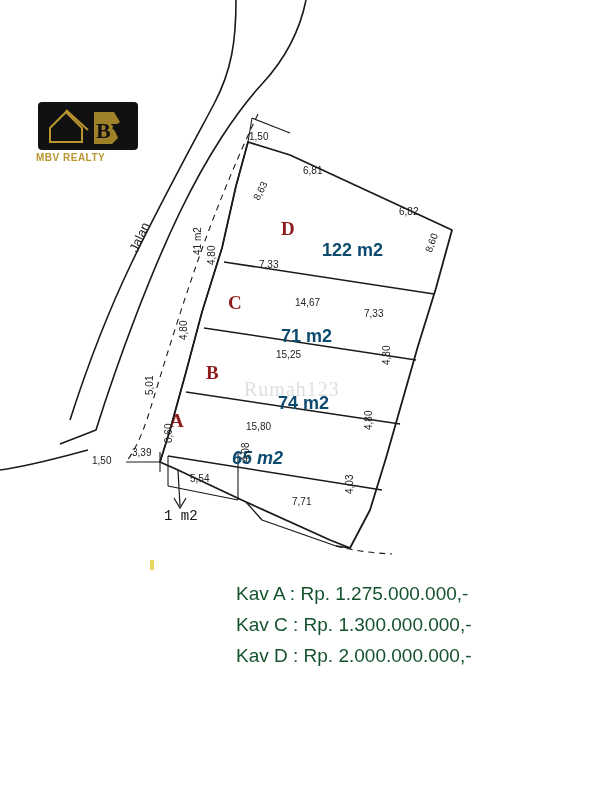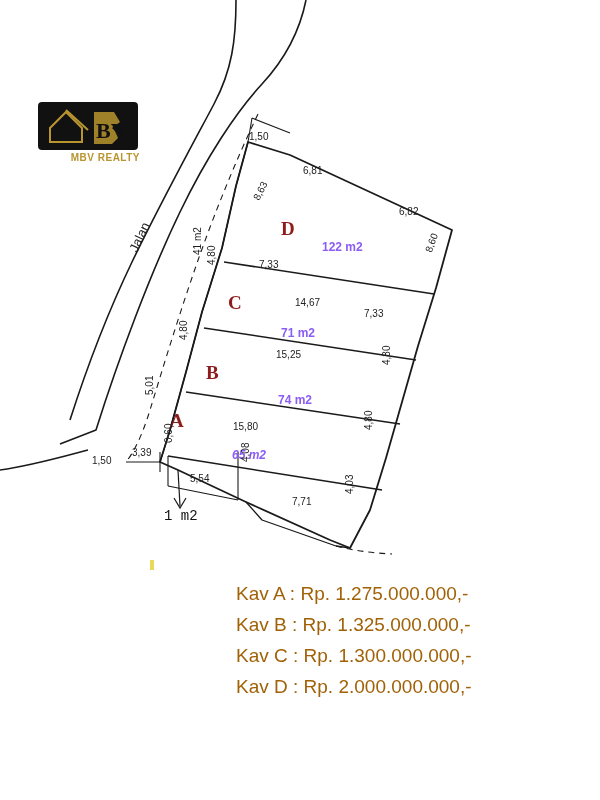--- a/index.html
+++ b/index.html
@@ -32,21 +32,21 @@
     left: 36px;
     top: 98px;
     width: 104px;
     height: 62px;
   }
   .logo-text {
     position: absolute;
     left: 36px;
     top: 152px;
     width: 104px;
-    text-align: right;
+    text-align: left;
     font-size: 10px;
     letter-spacing: 0.5px;
     color: #b9952f;
     font-weight: bold;
   }
   .watermark {
     position: absolute;
     left: 244px;
     top: 378px;
     font-size: 20px;
@@ -57,37 +57,37 @@
   }
   .price-list {
     position: absolute;
     left: 236px;
     top: 578px;
     width: 340px;
   }
   .price-row {
     font-family: "Liberation Sans", sans-serif;
     font-size: 19px;
-    color: #a16207;
+    color: #14532d;
     line-height: 31px;
     white-space: nowrap;
   }
   .lot-label {
     position: absolute;
     font-family: "Liberation Serif", serif;
     font-weight: bold;
     font-size: 19px;
     color: #8e1c1c;
   }
   .area-label {
     position: absolute;
     font-family: "Liberation Sans", sans-serif;
     font-weight: bold;
-    font-size: 12px;
-    color: #8b5cf6;
+    font-size: 18px;
+    color: #0c4a6e;
   }
   .tiny-area {
     position: absolute;
     font-family: "Liberation Sans", sans-serif;
     font-size: 14px;
     color: #111111;
   }
   .dim {
     position: absolute;
     font-family: "Liberation Sans", sans-serif;
@@ -174,47 +174,47 @@
   <div class="lot-label" style="left:206px; top:362px;">B</div>
   <div class="lot-label" style="left:170px; top:410px;">A</div>
 
   <div class="area-label" style="left:322px; top:240px;">122 m2</div>
   <div class="area-label" style="left:281px; top:326px;">71 m2</div>
   <div class="area-label" style="left:258px; top:393px;margin-left:20px;">74 m2</div>
   <div class="area-label" style="left:232px; top:448px;font-style:italic;">65 m2</div>
 
   <div class="tiny-area" style="left:164px; top:508px;font-family:Liberation Mono, monospace;">1 m2</div>
 
+  <div class="watermark">Rumah123</div>
 
   <div id="dims">
       <div class="dim" style="left: 249px; top: 131px;">1,50</div>
       <div class="dim" style="left: 303px; top: 165px;">6,81</div>
       <div class="dim" style="left: 399px; top: 206px;">6,82</div>
       <div class="dim" style="left: 251px; top: 197px; transform: rotate(-63deg); transform-origin: left top;">8,63</div>
       <div class="dim" style="left: 423px; top: 250px; transform: rotate(-70deg); transform-origin: left top;">8,60</div>
       <div class="dim" style="left: 259px; top: 259px;">7,33</div>
       <div class="dim" style="left: 295px; top: 297px;">14,67</div>
       <div class="dim" style="left: 364px; top: 308px;">7,33</div>
       <div class="dim" style="left: 276px; top: 349px;">15,25</div>
-      <div class="dim" style="left: 233px; top: 421px;">15,80</div>
+      <div class="dim" style="left: 246px; top: 421px;">15,80</div>
       <div class="dim" style="left: 192px; top: 255px; transform: rotate(-90deg); transform-origin: left top;">41 m2</div>
       <div class="dim" style="left: 206px; top: 265px; transform: rotate(-90deg); transform-origin: left top;">4,80</div>
       <div class="dim" style="left: 178px; top: 340px; transform: rotate(-90deg); transform-origin: left top;">4,80</div>
       <div class="dim" style="left: 144px; top: 395px; transform: rotate(-90deg); transform-origin: left top;">5,01</div>
       <div class="dim" style="left: 381px; top: 365px; transform: rotate(-90deg); transform-origin: left top;">4,80</div>
       <div class="dim" style="left: 363px; top: 430px; transform: rotate(-90deg); transform-origin: left top;">4,80</div>
       <div class="dim" style="left: 344px; top: 494px; transform: rotate(-90deg); transform-origin: left top;">4,03</div>
       <div class="dim" style="left: 132px; top: 447px; text-align: center;">3,39</div>
       <div class="dim" style="left: 92px; top: 455px;">1,50</div>
       <div class="dim" style="left: 163px; top: 443px; transform: rotate(-90deg); transform-origin: left top;">0,60</div>
       <div class="dim" style="left: 190px; top: 473px;">5,54</div>
       <div class="dim" style="left: 240px; top: 462px; transform: rotate(-90deg); transform-origin: left top;">4,08</div>
       <div class="dim" style="left: 292px; top: 496px;">7,71</div>
     </div>
 
   <div class="price-list">
     <div class="price-row">Kav A : Rp. 1.275.000.000,-</div>
-    <div class="price-row">Kav B : Rp. 1.325.000.000,-</div>
     <div class="price-row">Kav C : Rp. 1.300.000.000,-</div>
     <div class="price-row">Kav D : Rp. 2.000.000.000,-</div>
   </div>
 
 </div>
 
 </body></html>

